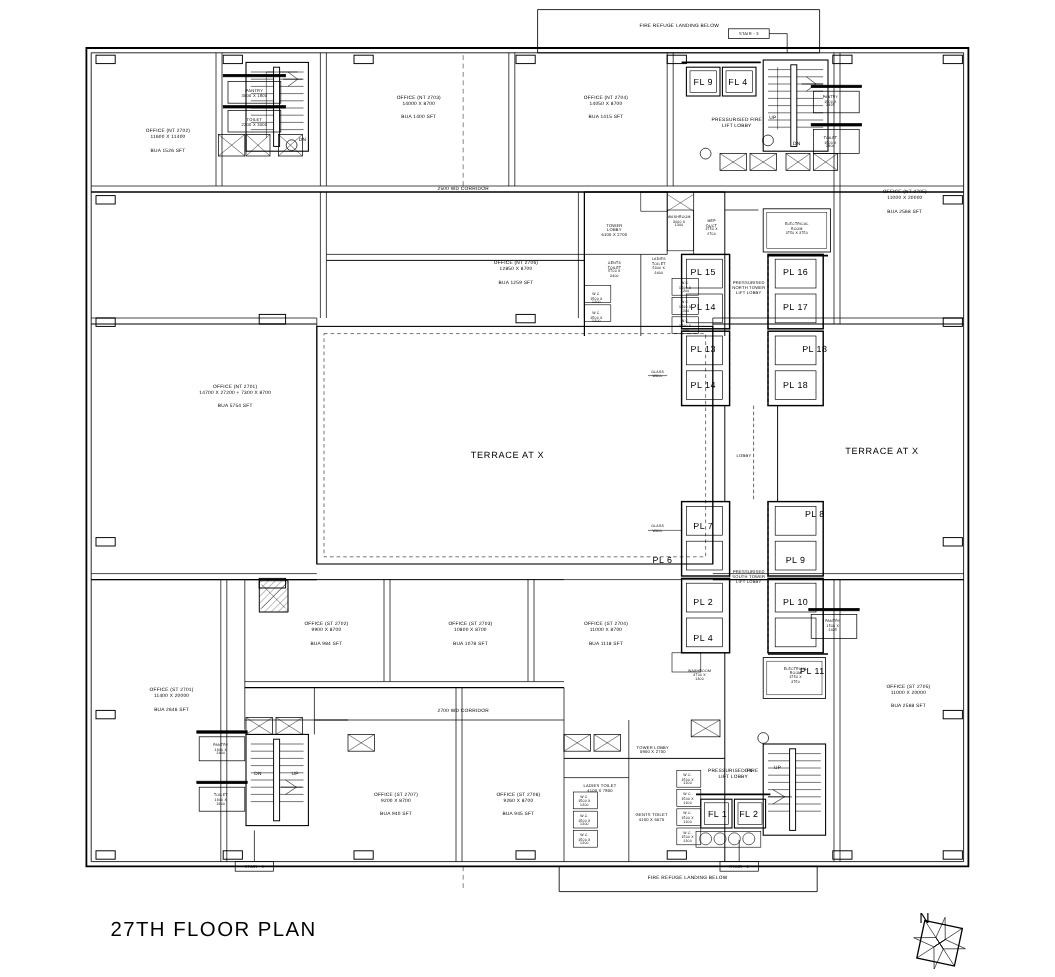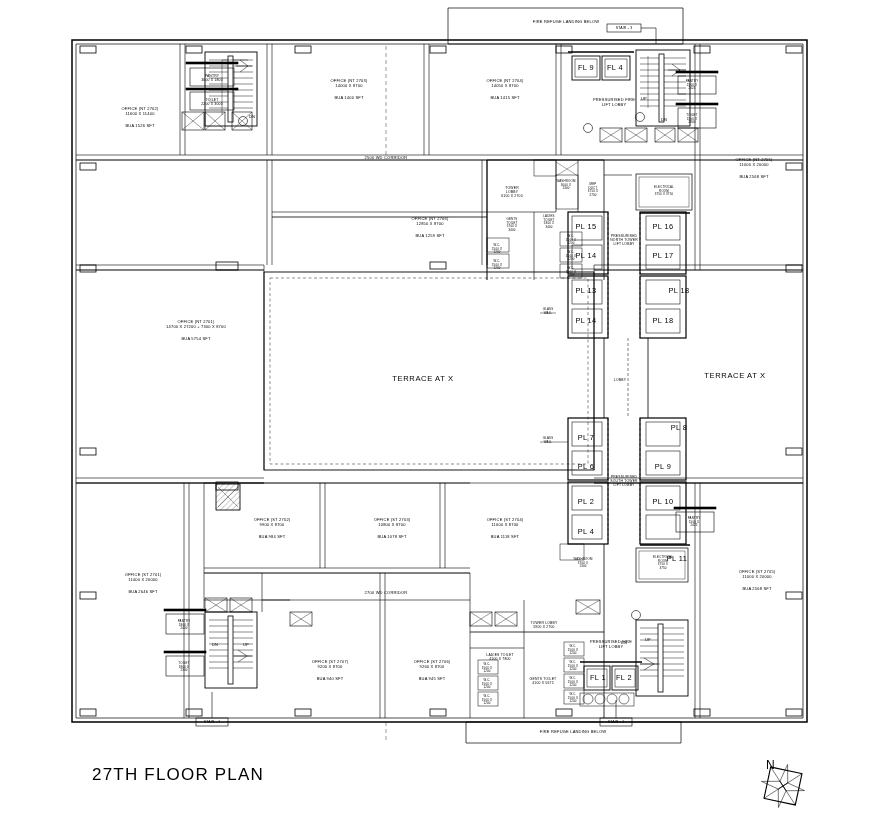--- a/index.html
+++ b/index.html
@@ -470,21 +470,21 @@
     <div class="lbl pl ctr" style="left: 586px; top: 227px;">PL 15</div>
     <div class="lbl pl ctr" style="left: 663px; top: 227px;">PL 16</div>
     <div class="lbl pl ctr" style="left: 586px; top: 256px;">PL 14</div>
     <div class="lbl pl ctr" style="left: 663px; top: 256px;">PL 17</div>
     <div class="lbl pl ctr" style="left: 586px; top: 291px;">PL 13</div>
     <div class="lbl pl ctr" style="left: 679px; top: 291px;">PL 18</div>
     <div class="lbl pl ctr" style="left: 586px; top: 321px;">PL 14</div>
     <div class="lbl pl ctr" style="left: 663px; top: 321px;">PL 18</div>
     <div class="lbl pl ctr" style="left: 586px; top: 438px;">PL 7</div>
     <div class="lbl pl ctr" style="left: 663px; top: 428px; margin-left: 16px;">PL 8</div>
-    <div class="lbl pl ctr" style="left: 586px; top: 467px;">PL 6</div>
+    <div class="lbl pl ctr" style="left: 552px; top: 467px;">PL 6</div>
     <div class="lbl pl ctr" style="left: 663px; top: 467px;">PL 9</div>
     <div class="lbl pl ctr" style="left: 586px; top: 502px;">PL 2</div>
     <div class="lbl pl ctr" style="left: 663px; top: 502px;">PL 10</div>
     <div class="lbl pl ctr" style="left: 586px; top: 532px;">PL 4</div>
     <div class="lbl pl ctr" style="left: 663px; top: 559px; margin-left: 14px;">PL 11</div>
     <div class="lbl pl ctr" style="left: 598px; top: 678px;">FL 1</div>
     <div class="lbl pl ctr" style="left: 624px; top: 678px;">FL 2</div>
     <div class="lbl t25 ctr" style="left: 212px; top: 78px;">PANTRY
 3000 X 1800</div>
     <div class="lbl t25 ctr" style="left: 212px; top: 102px;">TOILET

